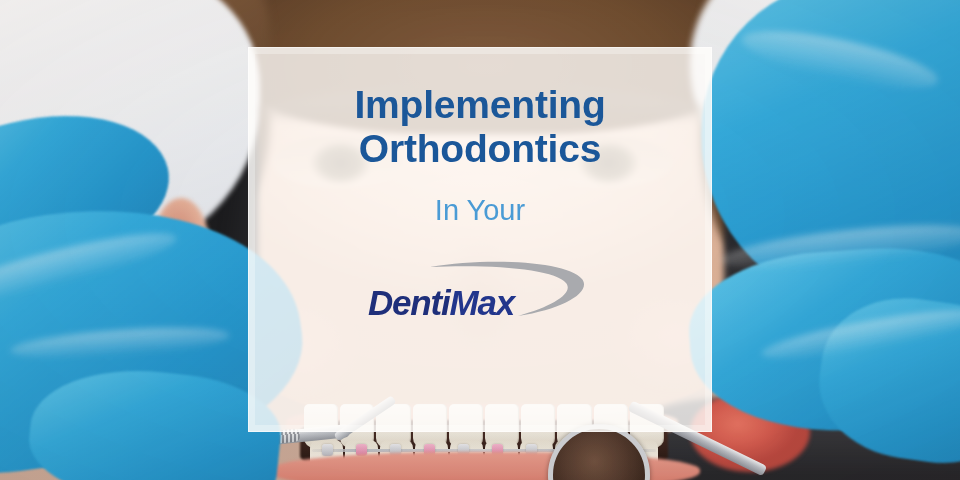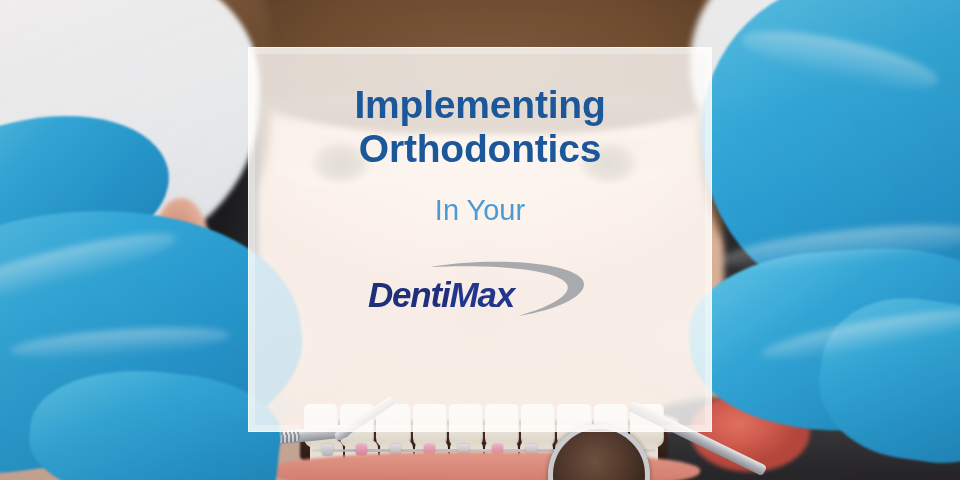--- a/index.html
+++ b/index.html
@@ -407,21 +407,21 @@
   
   .logo-wrap {
     position: relative;
     margin-top: 34px;
     width: 224px;
     height: 62px;
   }
   .logo-svg { position: absolute; inset: 0; }
   .logo-text {
     position: absolute;
-    left: 0; top: 16px;
+    left: 0; top: 24px;
     width: 190px;
     text-align: left;
     font-size: 35px;
     font-weight: bold;
     font-style: italic;
     color: #1F2F7A;
     letter-spacing: -1.2px;
     white-space: nowrap;
   }
   .logo-text .max { color: #22368C; }

